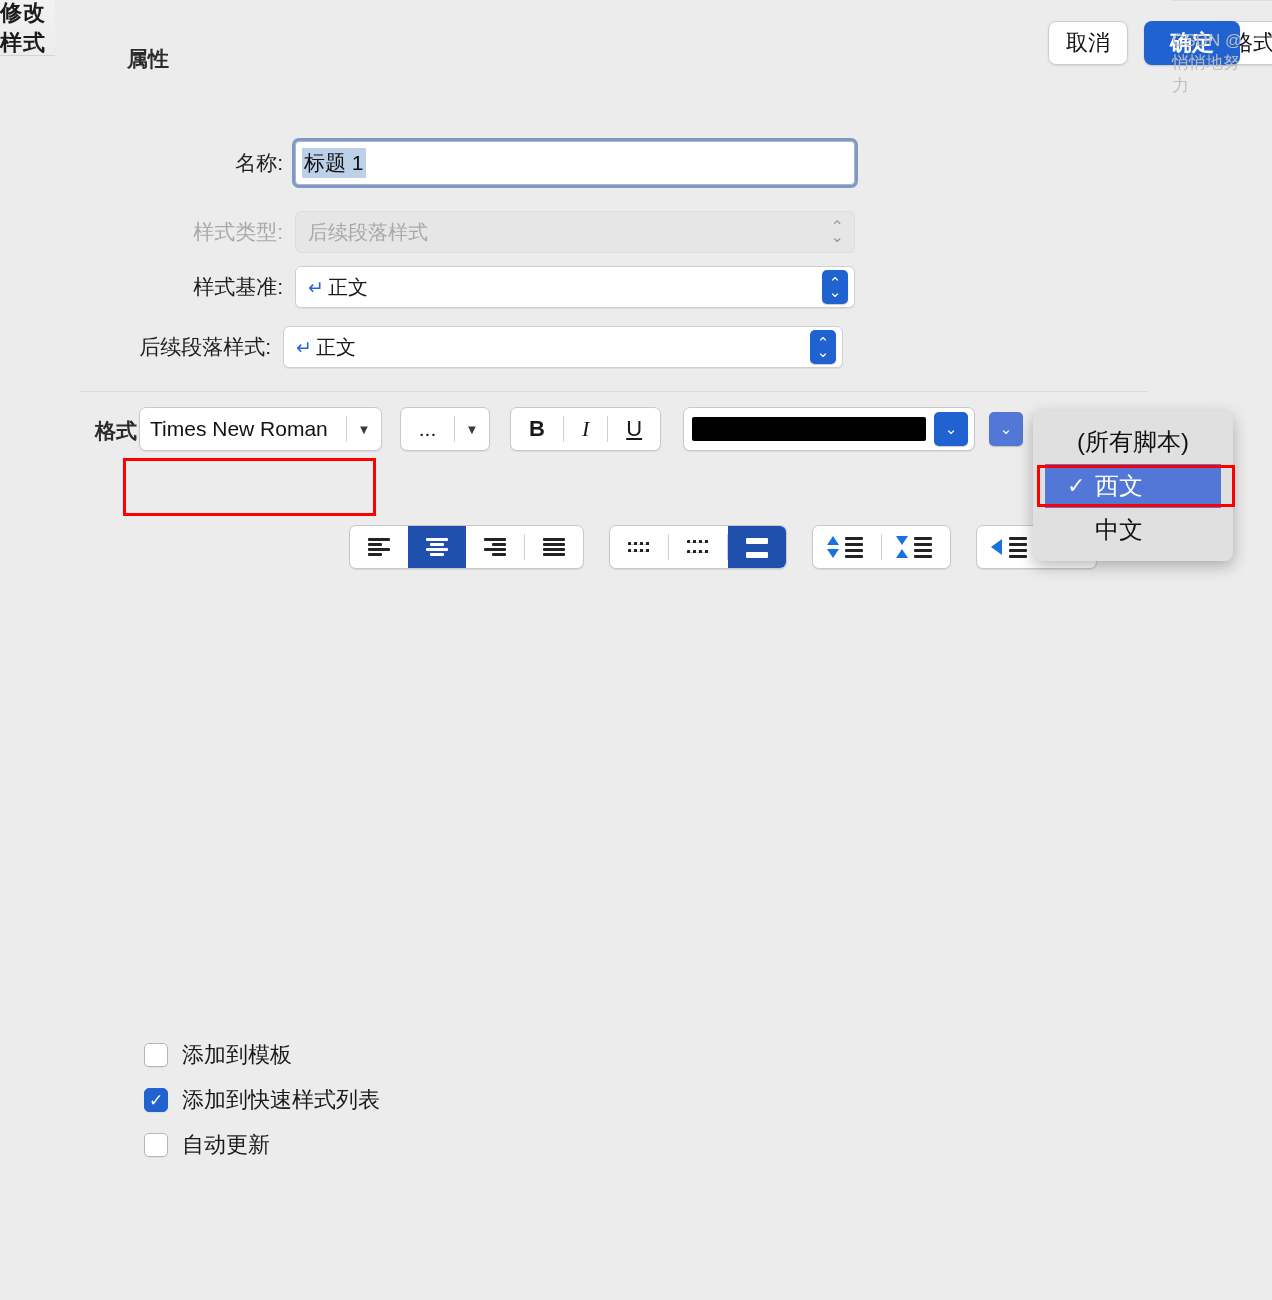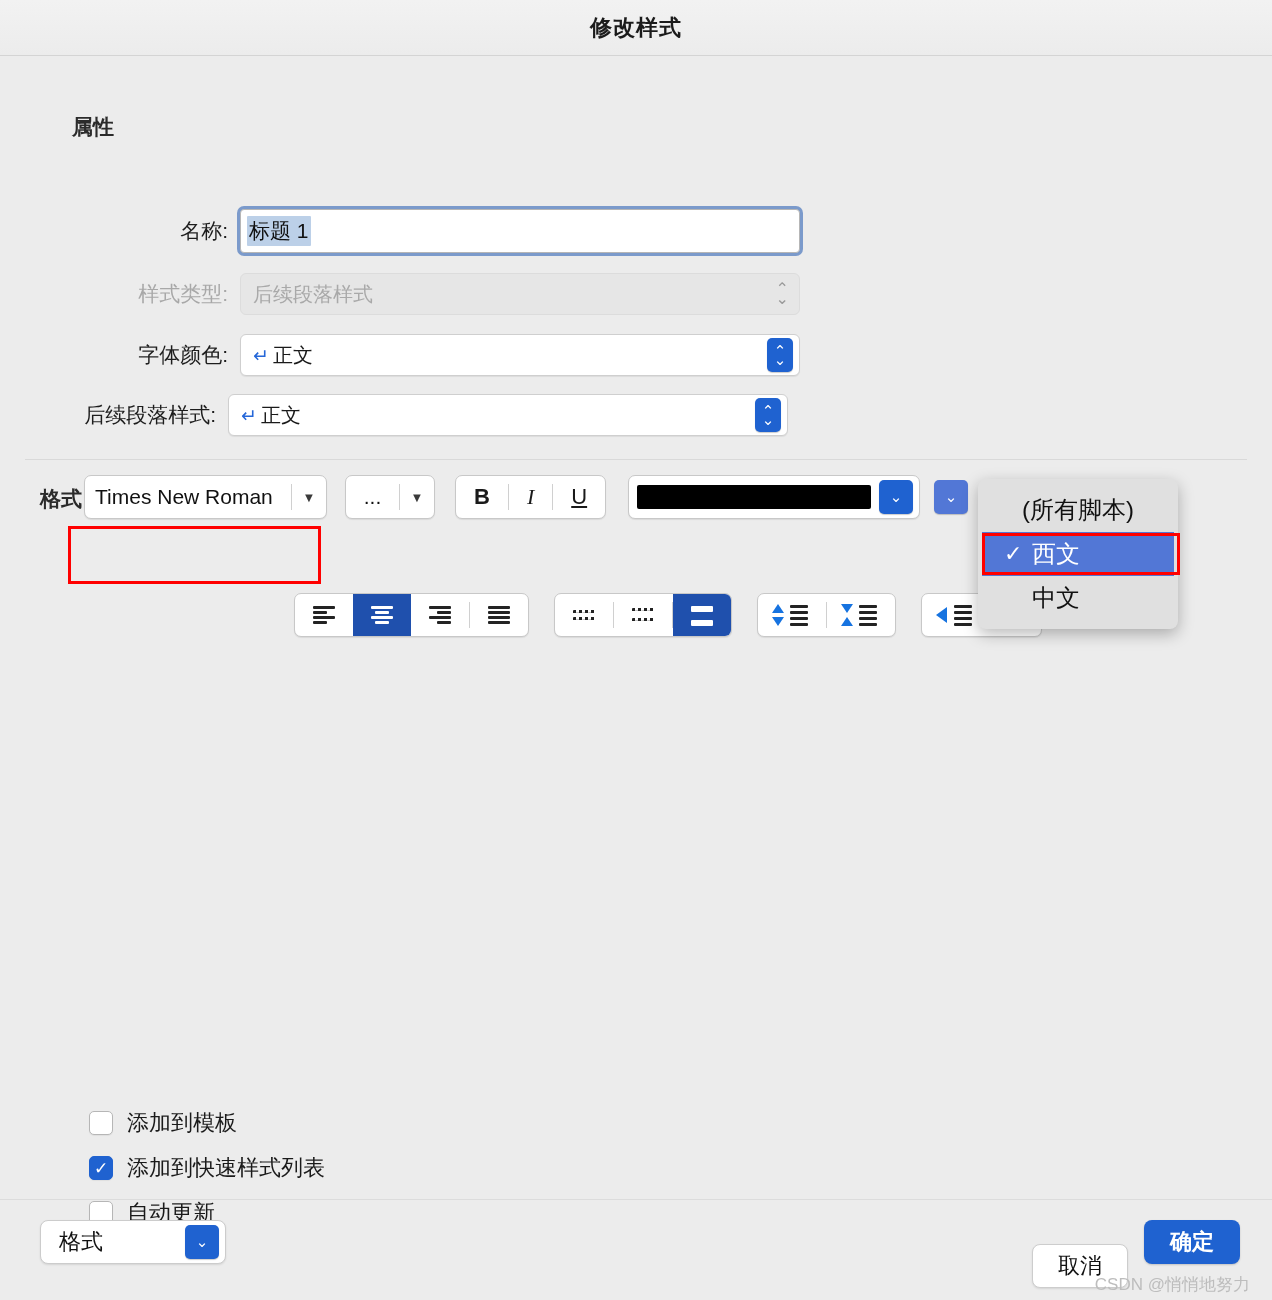--- a/index.html
+++ b/index.html
@@ -7,21 +7,21 @@
     width:1272px;height:1300px;
     background:#ececec;
     font-family:"Liberation Sans","DejaVu Sans",sans-serif;
     -webkit-font-smoothing:antialiased;
     overflow:hidden;
     position:relative;
   }
   .dialog{
     position:absolute;inset:0;
     background:#ececec;
-    display:flex;flex-direction:column;gap:12px;
+    display:flex;flex-direction:row;
   }
   
   .titlebar{
     height:55px;flex:0 0 55px;
     background:linear-gradient(#f2f2f2,#ececec);
     border-bottom:1px solid #d4d4d4;
     display:flex;align-items:center;justify-content:center;
   }
   .titlebar .title{
     font-size:22px;font-weight:700;color:#1b1b1b;letter-spacing:1px;
@@ -181,33 +181,33 @@
     box-shadow:0 1px 2px rgba(0,0,0,.1);
     display:flex;align-items:center;padding:0 6px 0 18px;box-sizing:border-box;
     justify-content:space-between;
   }
   .fmt-popup .t{font-size:22px;color:#111;}
   .btn{
     position:absolute;top:20px;height:44px;border-radius:8px;
     display:flex;align-items:center;justify-content:center;
     font-size:22px;box-sizing:border-box;
   }
-  .btn.cancel{right:144px;width:96px;background:#fff;border:1px solid #cdcdcd;color:#111;
-              box-shadow:0 1px 2px rgba(0,0,0,.1);margin-top:24px;}
+  .btn.cancel{right:144px;width:80px;background:#fff;border:1px solid #cdcdcd;color:#111;
+              box-shadow:0 1px 2px rgba(0,0,0,.1);}
   .btn.ok{right:32px;width:96px;background:#1f62d0;color:#fff;font-weight:700;
           box-shadow:0 1px 2px rgba(0,0,0,.18);}
   .watermark{
     position:absolute;right:22px;bottom:4px;
     font-size:17px;color:#bdbdbd;
   }
   
   .menu{
     position:absolute;background:#e0e0e0;border-radius:8px;
     box-shadow:0 5px 16px rgba(0,0,0,.28);
-    padding:9px 4px;box-sizing:border-box;z-index:50;
+    padding:9px 12px;box-sizing:border-box;z-index:50;
   }
   .menu .mi{
     height:44px;display:flex;align-items:center;
     font-size:24px;color:#111;padding:0 22px;box-sizing:border-box;
     white-space:nowrap;
   }
   .menu .mi .chk{width:28px;font-size:22px;}
   .menu .mi.sel{background:#5277d6;color:#fff;}
   .menu .mi.center{justify-content:center;}
 </style>
@@ -224,33 +224,33 @@
 
     <div class="section-label" style="left:40px;top:45px;margin-left:32px;">属性</div>
 
     <div class="row" style="left:40px;top:141px;">
       <div class="lab">名称:</div>
       <div class="textfield">
         <span class="sel">标题 1</span>
       </div>
     </div>
 
-    <div class="row" style="left:40px;top:205px;">
+    <div class="row" style="left:40px;top:211px;">
       <div class="lab dim">样式类型:</div>
       <div class="popup disabled">
         <span>后续段落样式</span>
         <span class="stepper-plain">
             <span>⌃</span>
             <span>⌄</span>
           </span>
       </div>
     </div>
 
     <div class="row" style="left:40px;top:266px;">
-      <div class="lab">字体颜色:</div>
+      <div class="lab">样式基准:</div>
       <div class="popup enabled">
         <span class="pilcrow">↵</span>
         <span>正文</span>
         <span class="stepper-blue">
             <span>⌃</span>
             <span>⌄</span>
           </span>
       </div>
     </div>
 

